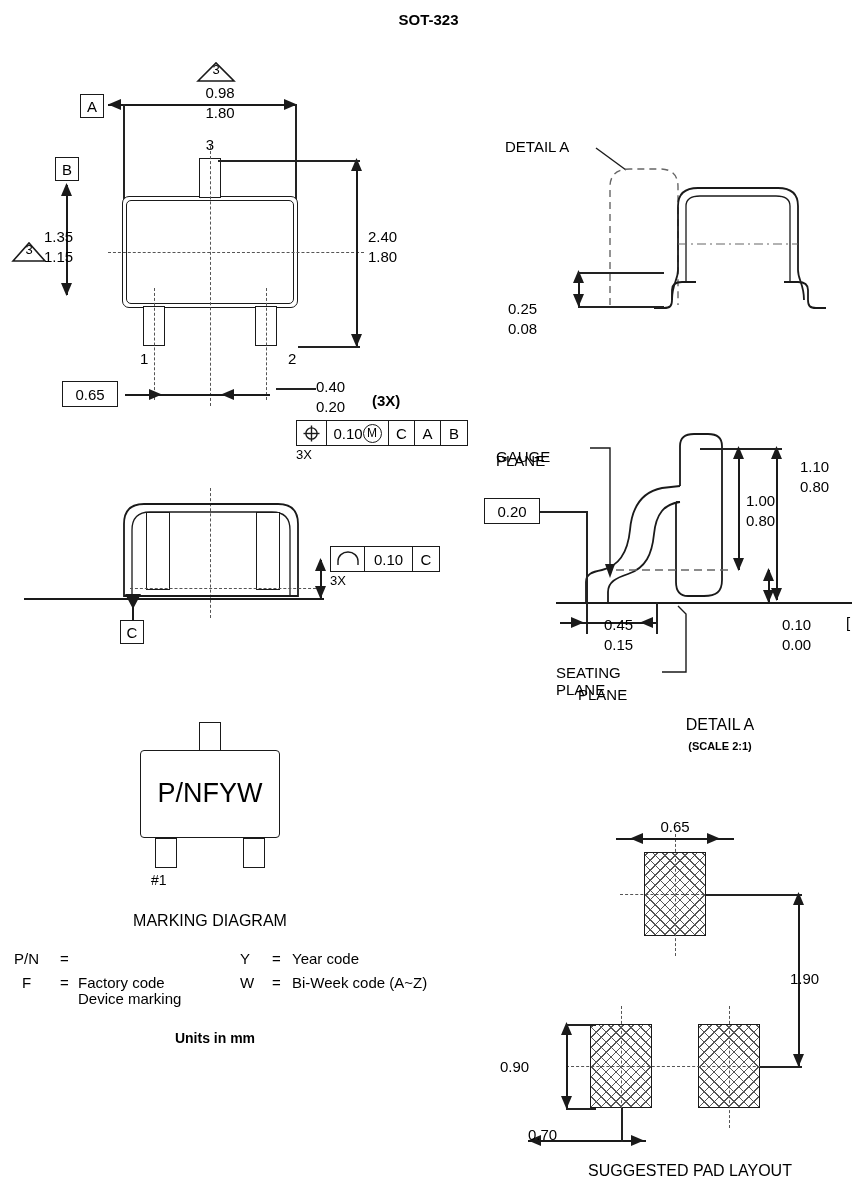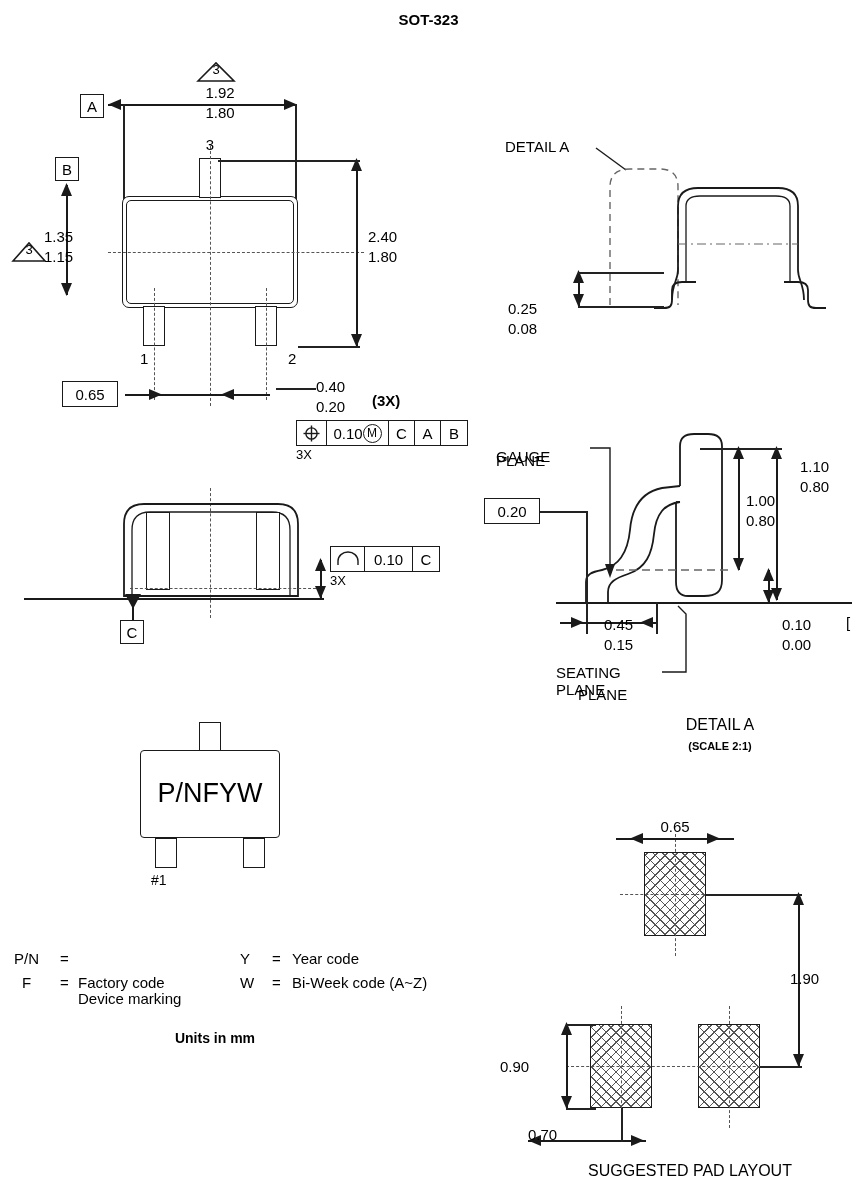--- a/index.html
+++ b/index.html
@@ -37,21 +37,21 @@
 
 <div class="page">
 
   <div class="t b ctr" style="left:0;top:11px;width:857px;">SOT-323</div>
 
   <svg style="left:195px;top:60px;" width="42" height="24">
     <polygon points="3,21 21,3 39,21" fill="none" stroke="#1a1a1a" stroke-width="1.6"></polygon>
   </svg>
   <div class="t ctr" style="left:195px;top:63px;width:42px;font-size:13px;">3</div>
 
-  <div class="t ctr" style="left:175px;top:84px;width:90px;">1.92</div>
+  <div class="t ctr" style="left:175px;top:84px;width:90px;">0.98</div>
   <div class="t ctr" style="left:175px;top:104px;width:90px;">1.80</div>
 
   <div class="datum" style="left:80px;top:94px;width:24px;height:24px;">A</div>
 
   <div class="line h" style="left:108px;top:104px;width:188px;"></div>
   <svg style="left:108px;top:98px;" width="16" height="14">
     <polygon points="0,6.5 13,1 13,12" fill="#1a1a1a"></polygon>
   </svg>
   <svg style="left:283px;top:98px;" width="16" height="14">
     <polygon points="14,6.5 1,1 1,12" fill="#1a1a1a"></polygon>
@@ -278,20 +278,21 @@
 
   <div class="t ctr" style="left:620px;top:716px;width:200px;font-size:16px;">DETAIL A</div>
   <div class="t ctr tiny b" style="left:620px;top:740px;width:200px;">(SCALE 2:1)</div>
 
   <div class="lead" style="left:199px;top:722px;width:22px;height:30px;"></div>
   <div class="pkg" style="left:140px;top:750px;width:140px;height:88px;border-radius:4px;"></div>
   <div class="lead" style="left:155px;top:838px;width:22px;height:30px;"></div>
   <div class="lead" style="left:243px;top:838px;width:22px;height:30px;"></div>
   <div class="t ctr" style="left:140px;top:778px;width:140px;font-size:27px;">P/NFYW</div>
   <div class="t" style="left:151px;top:872px;font-size:14px;">#1</div>
+  <div class="t ctr" style="left:60px;top:912px;width:300px;font-size:16px;">MARKING DIAGRAM</div>
 
   <div class="t" style="left:14px;top:950px;">P/N</div>
   <div class="t" style="left:60px;top:950px;">=</div>
   <div class="t" style="left:78px;top:950px;margin-top:40px;">Device marking</div>
   <div class="t" style="left:22px;top:974px;">F</div>
   <div class="t" style="left:60px;top:974px;">=</div>
   <div class="t" style="left:78px;top:974px;text-align:right;">Factory code</div>
   <div class="t" style="left:240px;top:950px;">Y</div>
   <div class="t" style="left:272px;top:950px;">=</div>
   <div class="t" style="left:292px;top:950px;">Year code</div>

